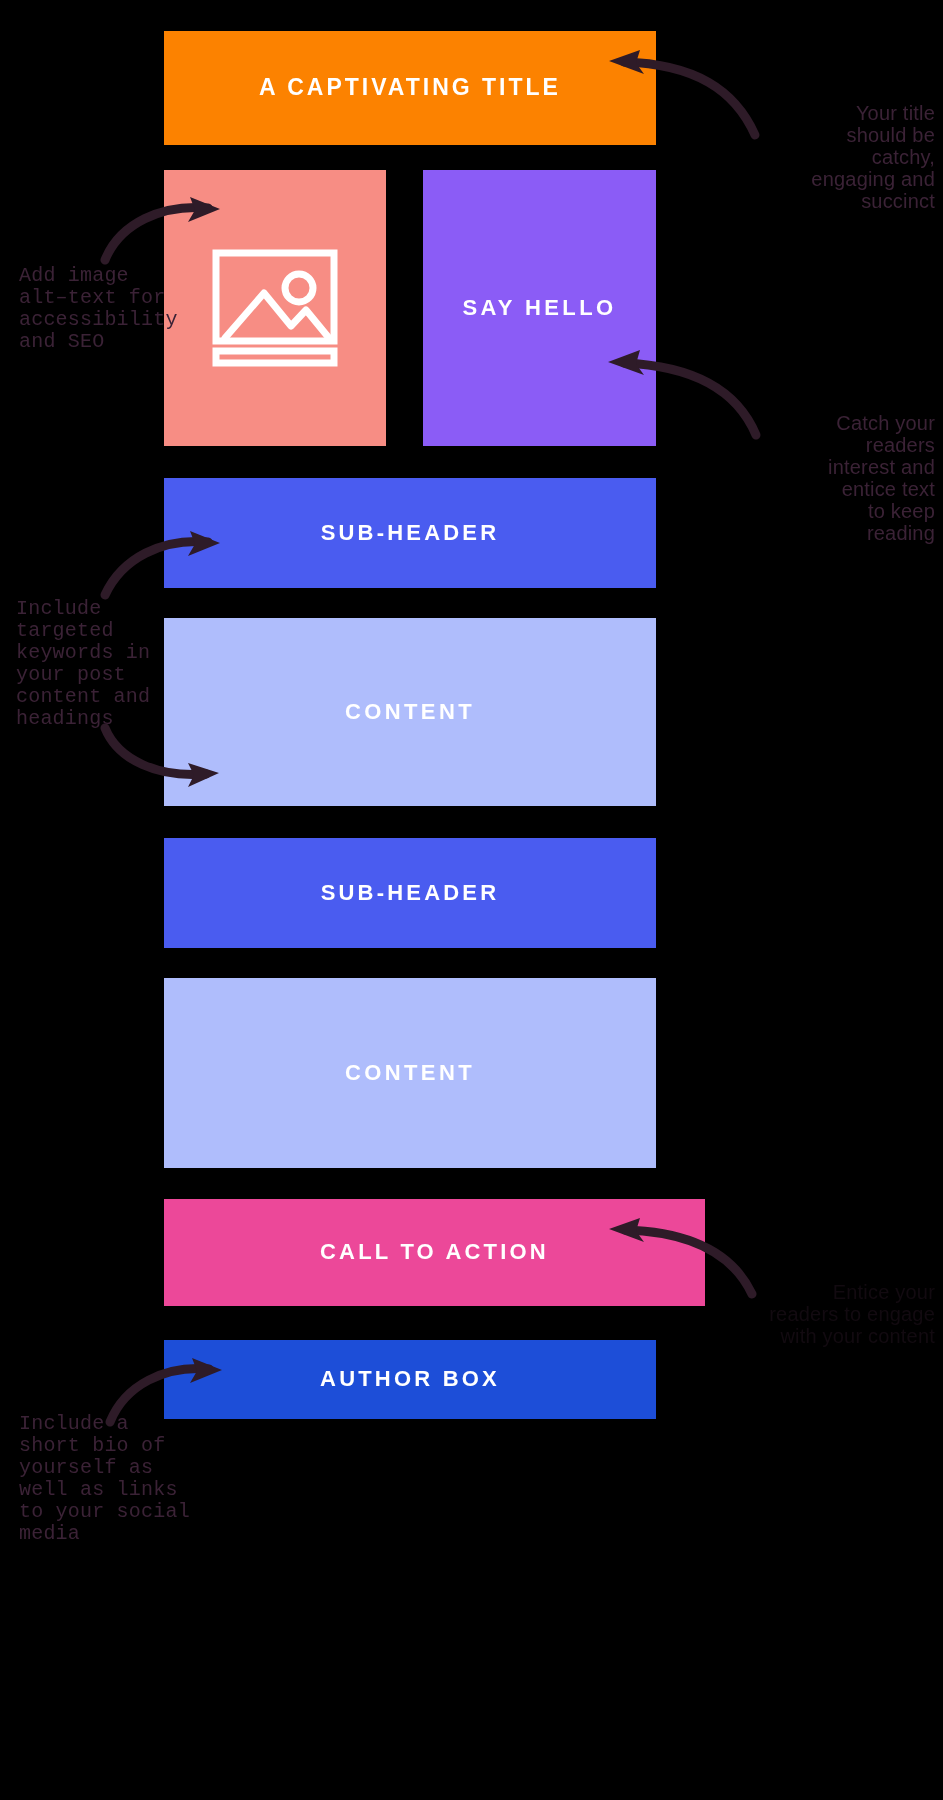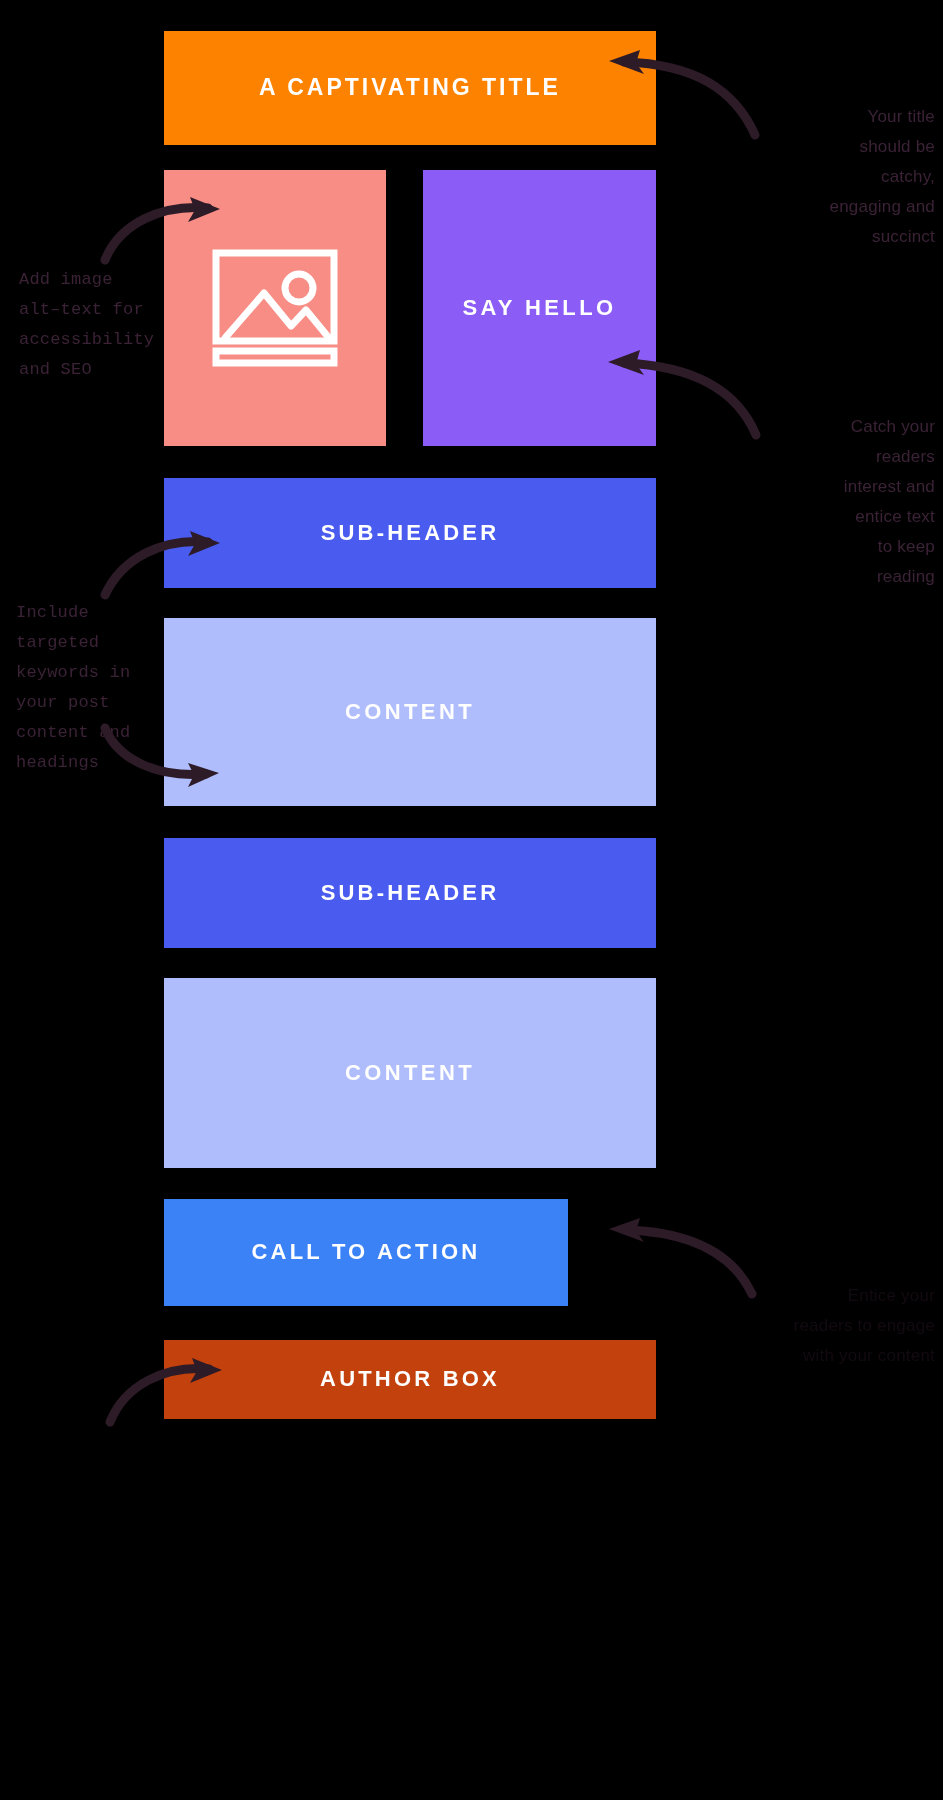--- a/index.html
+++ b/index.html
@@ -18,32 +18,32 @@
 
   #title-block     {left:164px;top:31px;  width:492px;height:114px;background:#FC8200;}
   #title-block .blabel{font-size:23px;letter-spacing:3px;}
 
   #image-block     {left:164px;top:170px; width:222px;height:276px;background:#F78D84;}
   #hello-block     {left:423px;top:170px; width:233px;height:276px;background:#8b5cf6;}
   #subheader-1     {left:164px;top:478px; width:492px;height:110px;background:#4A5CF0;}
   #content-1       {left:164px;top:618px; width:492px;height:188px;background:#AFBDFC;}
   #subheader-2     {left:164px;top:838px; width:492px;height:110px;background:#4A5CF0;}
   #content-2       {left:164px;top:978px; width:492px;height:190px;background:#AFBDFC;}
-  #cta-block       {left:164px;top:1199px;width:404px;height:107px;background:#3b82f6;}
-  #author-block    {left:164px;top:1340px;width:492px;height:79px; background:#c2410c;}
+  #cta-block       {left:164px;top:1199px;width:541px;height:107px;background:#ec4899;}
+  #author-block    {left:164px;top:1340px;width:492px;height:79px; background:#1d4ed8;}
 
   #hello-block .blabel,
   #content-1 .blabel,
   #content-2 .blabel{color:#ffffff;font-weight:bold;}
 
   
   #image-icon{width:128px;height:120px;display:block;}
 
   
-  .note{position:absolute;color:#3B2236;font-size:17px;line-height:30px;
+  .note{position:absolute;color:#3B2236;font-size:20px;line-height:22px;
         letter-spacing:0.2px;white-space:pre-line;}
   .note.right{text-align:right;}
   .note.left{text-align:left;font-family:Liberation Mono, monospace;}
 
   #note-title  {right:8px; top:102px; width:240px;}
   #note-image  {left:19px; top:265px; width:210px;}
   #note-hello  {right:8px; top:412px; width:240px;}
   #note-keywords{left:16px;top:598px; width:215px;}
   #note-cta    {right:8px; top:1281px;width:240px;color:#120a10;}
   #note-author {left:19px; top:1413px;width:220px;}
@@ -117,20 +117,26 @@
 reading</div>
   <div class="note left" id="note-keywords">Include
 targeted
 keywords in
 your post
 content and
 headings</div>
   <div class="note right" id="note-cta">Entice your
 readers to engage
 with your content</div>
+  <div class="note left" id="note-author">Include a
+short bio of
+yourself as
+well as links
+to your social
+media</div>
 
   <div class="arrow" style="left:600px;top:50px;width:160px;height:90px;">
     <svg width="160" height="90" viewBox="0 0 160 90">
       <path class="astroke" d="M155 85 C135 40 95 14 24 12"></path>
       <path class="ahead" d="M9 11 L40 0 L36 13 L44 24 Z"></path>
     </svg>
   </div>
 
   <div class="arrow" style="left:100px;top:195px;width:125px;height:70px;">
     <svg width="125" height="70" viewBox="0 0 125 70">

